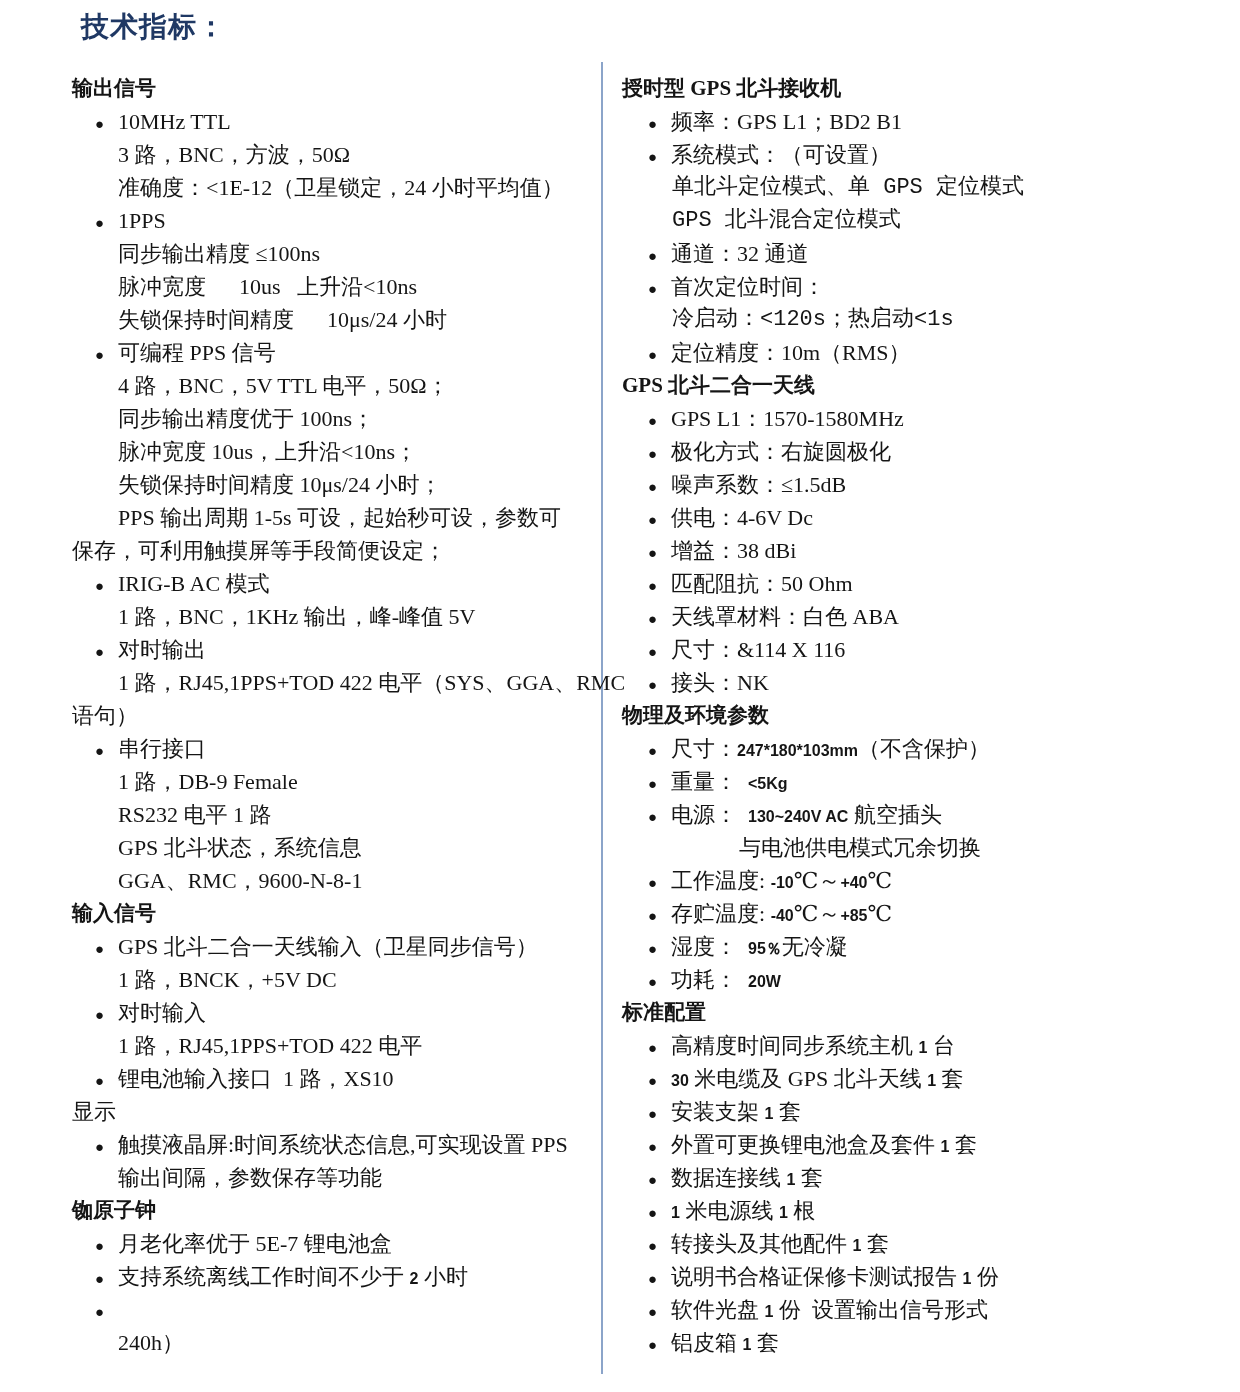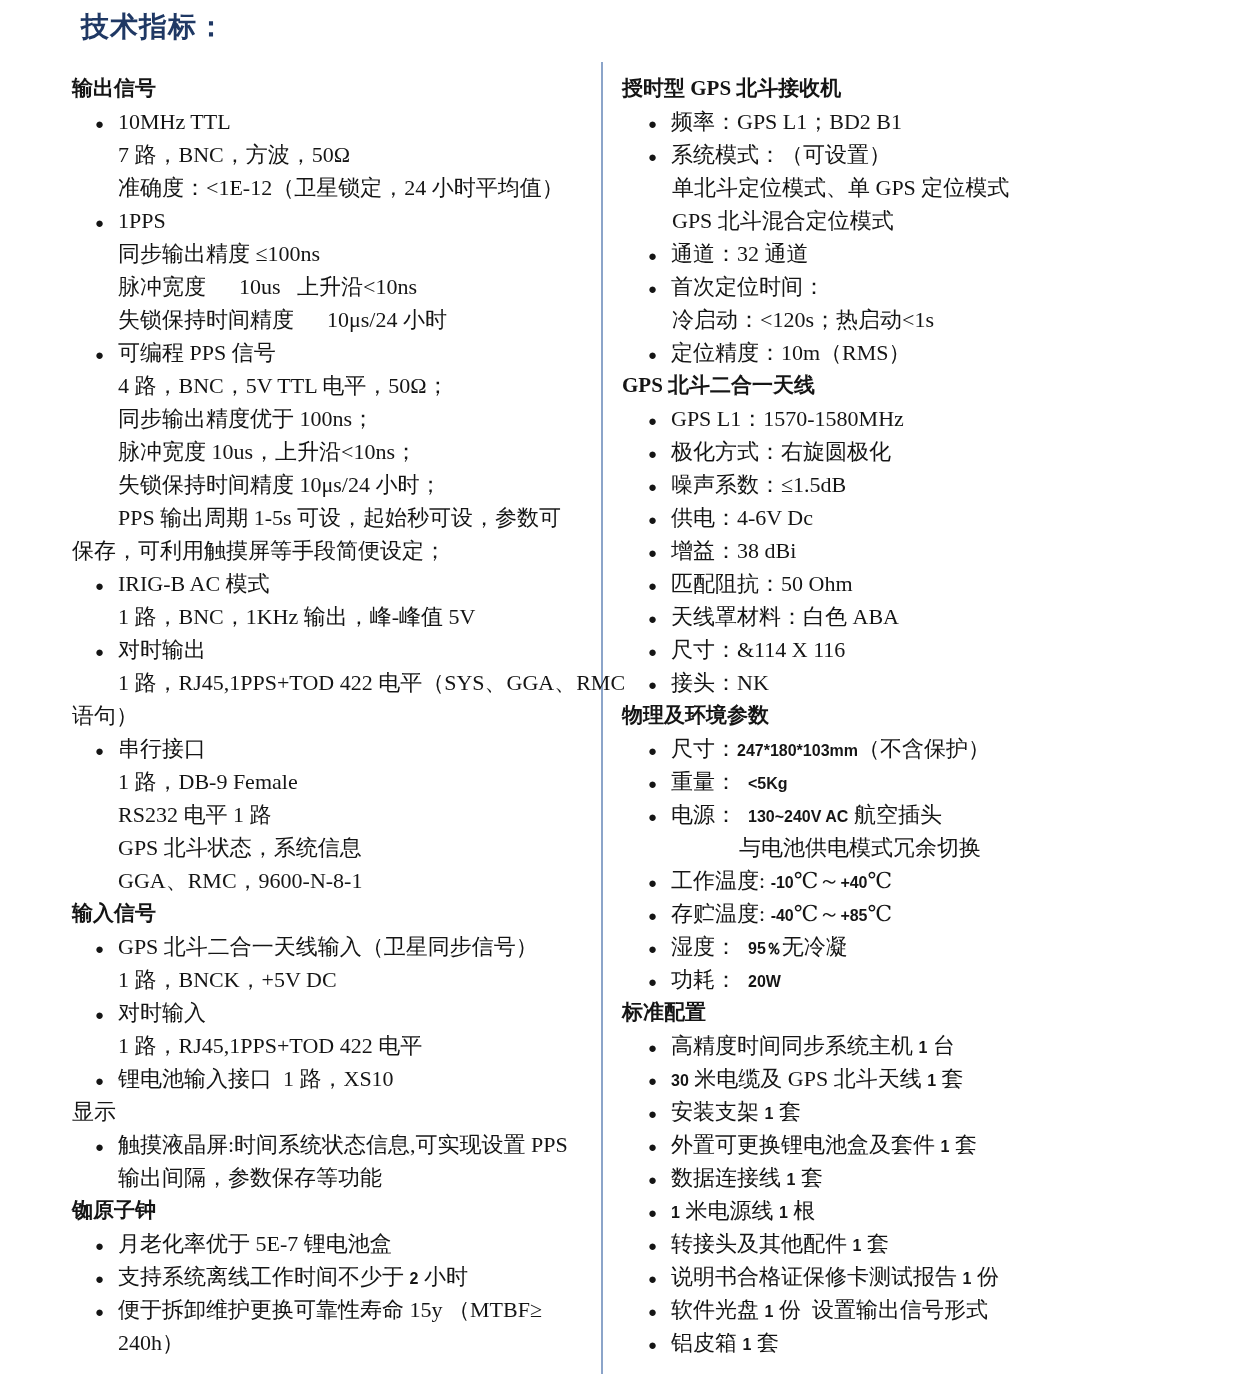--- a/index.html
+++ b/index.html
@@ -18,35 +18,35 @@
   .col.left{left:58px;width:536px;}
   .col.right{left:608px;width:580px;}
   .row{height:33px;line-height:33px;font-size:22px;white-space:pre;}
   .h{padding-left:14px;font-weight:700;font-size:21px;}
   .hp{padding-left:14px;}
   .left .li{padding-left:37px;}
   .right .li{padding-left:40px;}
   .dot{display:inline-block;width:23px;}
   .dot::before{content:"●";font-size:15px;}
   .left .ci{padding-left:60px;}
-  .right .ci{padding-left:64px;}
+  .right .ci{padding-left:64px;font-family:Liberation Mono, monospace;}
   .cf{padding-left:14px;}
   .cd{padding-left:131px;}
   .sb{font-family:"Liberation Sans","DejaVu Sans",sans-serif;font-weight:700;font-size:16px;}
 </style>
 </head>
 <body>
 
 <div class="title">技术指标：</div>
 <div class="divider"></div>
 
 <div class="col left">
   <div class="row h">输出信号</div>
   <div class="row li"><span class="dot"></span><span>10MHz TTL</span></div>
-  <div class="row ci"><span>7 路，BNC，方波，50Ω</span></div>
+  <div class="row ci"><span>3 路，BNC，方波，50Ω</span></div>
   <div class="row ci"><span>准确度：&lt;1E-12（卫星锁定，24 小时平均值）</span></div>
   <div class="row li"><span class="dot"></span><span>1PPS</span></div>
   <div class="row ci"><span>同步输出精度 ≤100ns</span></div>
   <div class="row ci"><span>脉冲宽度      10us   上升沿&lt;10ns</span></div>
   <div class="row ci"><span>失锁保持时间精度      10μs/24 小时</span></div>
   <div class="row li"><span class="dot"></span><span>可编程 PPS 信号</span></div>
   <div class="row ci"><span>4 路，BNC，5V TTL 电平，50Ω；</span></div>
   <div class="row ci"><span>同步输出精度优于 100ns；</span></div>
   <div class="row ci"><span>脉冲宽度 10us，上升沿&lt;10ns；</span></div>
   <div class="row ci"><span>失锁保持时间精度 10μs/24 小时；</span></div>
@@ -67,21 +67,21 @@
   <div class="row ci"><span>1 路，BNCK，+5V DC</span></div>
   <div class="row li"><span class="dot"></span><span>对时输入</span></div>
   <div class="row ci"><span>1 路，RJ45,1PPS+TOD 422 电平</span></div>
   <div class="row li"><span class="dot"></span><span>锂电池输入接口  1 路，XS10</span></div>
   <div class="row hp">显示</div>
   <div class="row li"><span class="dot"></span><span>触摸液晶屏:时间系统状态信息,可实现设置 PPS</span></div>
   <div class="row ci"><span>输出间隔，参数保存等功能</span></div>
   <div class="row h">铷原子钟</div>
   <div class="row li"><span class="dot"></span><span>月老化率优于 5E-7 锂电池盒</span></div>
   <div class="row li"><span class="dot"></span><span>支持系统离线工作时间不少于 </span><span class="sb">2</span><span> 小时</span></div>
-  <div class="row li"><span class="dot"></span><span>便于拆卸维护更换可靠性寿命 15y （MTBF≥</span></div>
+  <div class="row li"><span class="dot"></span></div>
   <div class="row ci"><span>240h）</span></div>
 </div>
 
 <div class="col right">
   <div class="row h">授时型 GPS 北斗接收机</div>
   <div class="row li"><span class="dot"></span><span>频率：GPS L1；BD2 B1</span></div>
   <div class="row li"><span class="dot"></span><span>系统模式：（可设置）</span></div>
   <div class="row ci"><span>单北斗定位模式、单 GPS 定位模式</span></div>
   <div class="row ci"><span>GPS 北斗混合定位模式</span></div>
   <div class="row li"><span class="dot"></span><span>通道：32 通道</span></div>

